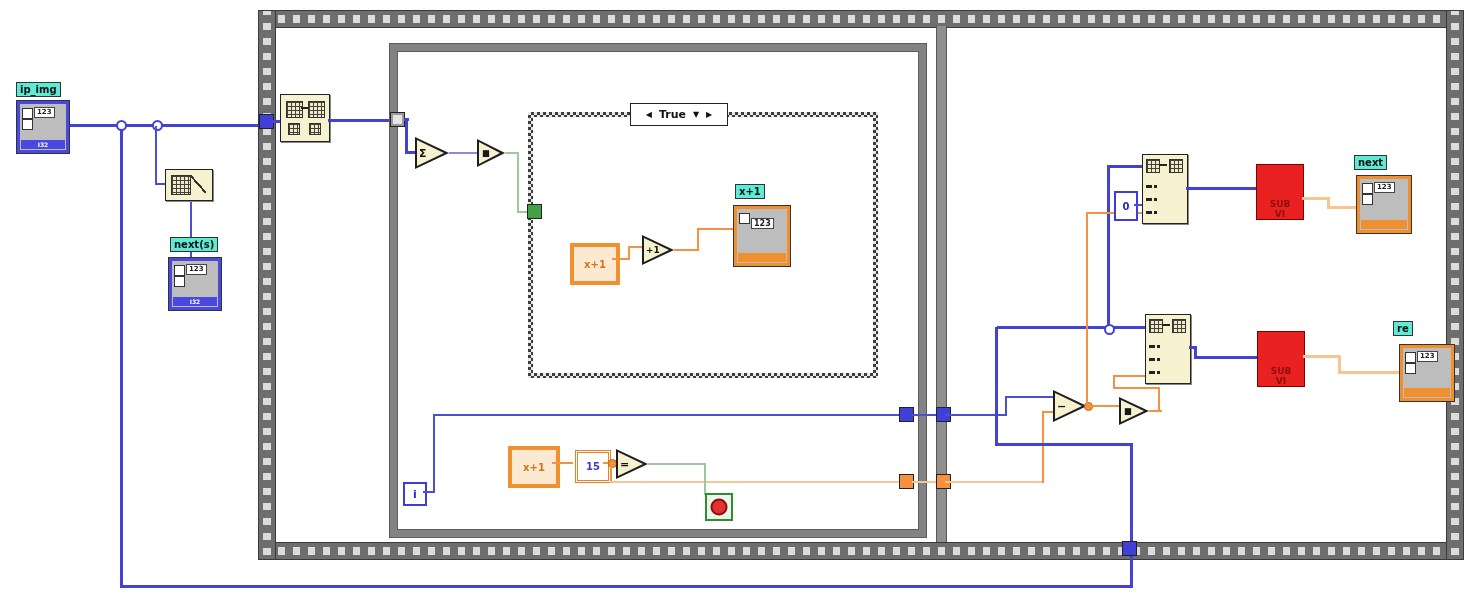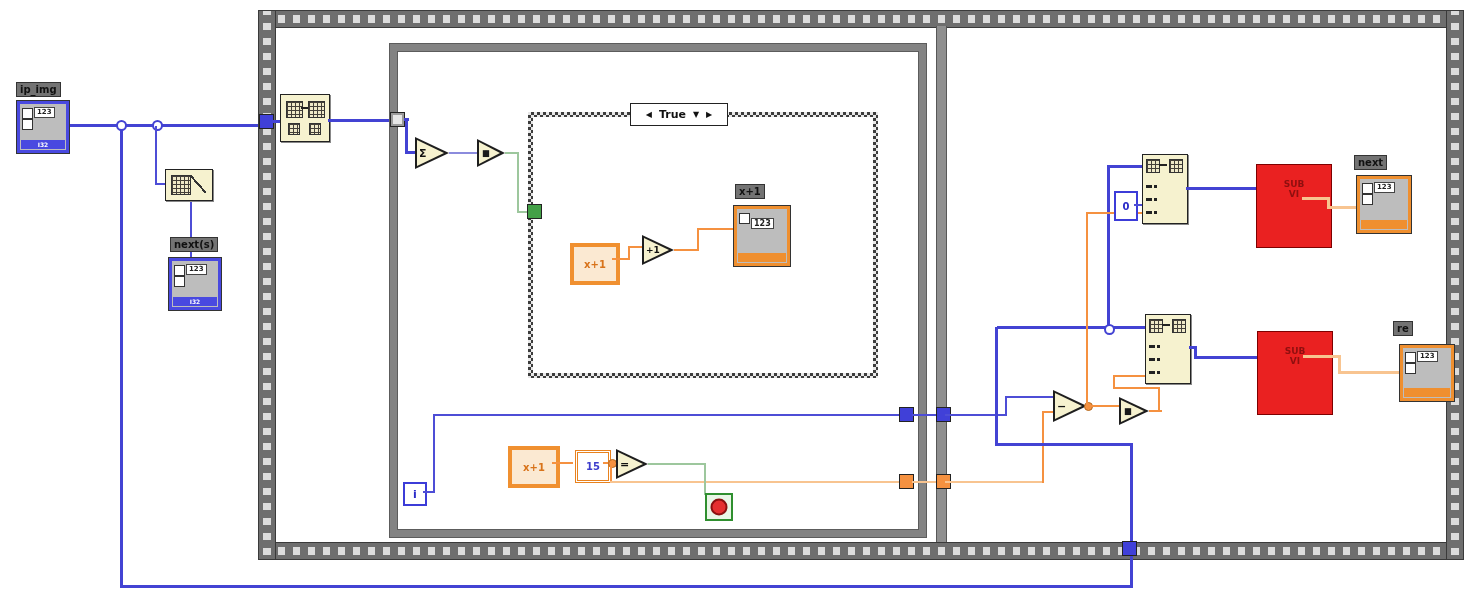--- a/index.html
+++ b/index.html
@@ -13,21 +13,21 @@
   .wg{background:#9dc79d;}
   
   .film-h{position:absolute;background-image:repeating-linear-gradient(90deg,#6e6e6e 0 4px,#dcdcdc 4px 11px,#6e6e6e 11px 15px);box-shadow:inset 0 4px 0 #6e6e6e,inset 0 -4px 0 #6e6e6e;border:1px solid #3a3a3a;}
   .film-v{position:absolute;background-image:repeating-linear-gradient(0deg,#6e6e6e 0 4px,#dcdcdc 4px 11px,#6e6e6e 11px 15px);box-shadow:inset 4px 0 0 #6e6e6e,inset -4px 0 0 #6e6e6e;border:1px solid #3a3a3a;}
   .divider{position:absolute;background:#8f8f8f;border-left:1px solid #575757;border-right:1px solid #575757;}
   .whileloop{position:absolute;border:7px solid #838383;box-shadow:0 0 0 1px #5c5c5c,inset 0 0 0 1px #5c5c5c;background:transparent;}
   .case{position:absolute;background-image:linear-gradient(45deg,#3c3c3c 26%,transparent 26% 74%,#3c3c3c 74%),linear-gradient(45deg,#3c3c3c 26%,#e8e8e8 26% 74%,#3c3c3c 74%);background-size:6px 6px;background-position:0 0,3px 3px;}
   .case-inner{position:absolute;inset:5px;background:#fff;}
   .selector{position:absolute;display:flex;align-items:center;justify-content:center;gap:7px;background:#fff;border:1px solid #222;font-size:11px;font-weight:bold;color:#111;}
   .selarrow{font-size:8px;line-height:1;}
-  .lbl{position:absolute;background:#737373;border:1px solid #333;color:#111;font-size:10px;font-weight:bold;line-height:1.1;padding:1px 3px;white-space:nowrap;}
+  .lbl{position:absolute;background:#5eead4;border:1px solid #333;color:#111;font-size:10px;font-weight:bold;line-height:1.1;padding:1px 3px;white-space:nowrap;}
   
   .ynode{position:absolute;background:#f6f2cf;border:1px solid #222;box-shadow:1px 1px 0 #888;}
   .minigrid{position:absolute;background:linear-gradient(#44403a 1px,transparent 1px),linear-gradient(90deg,#44403a 1px,transparent 1px),#efe9c8;background-size:4px 4px;border:1px solid #333;}
   .tm{position:absolute;height:3px;width:11px;background:linear-gradient(90deg,#222 0 6px,transparent 6px 8px,#222 8px);}
   
   .tri{position:absolute;}
   .tri .t1{position:absolute;inset:0;background:#1e1e1e;clip-path:polygon(0 0,100% 50%,0 100%);}
   .tri .t2{position:absolute;left:2px;top:3px;right:5px;bottom:3px;background:#f6f2cf;clip-path:polygon(0 0,100% 50%,0 100%);}
   .tri .g{position:absolute;left:4px;top:50%;transform:translateY(-50%);font-weight:bold;font-size:11px;color:#111;line-height:1;}
   .tri .gdark{position:absolute;left:5px;top:50%;transform:translateY(-50%);font-size:9px;color:#1a1a1a;line-height:1;letter-spacing:-2px;}
@@ -38,21 +38,21 @@
   .arr .idx{position:absolute;left:5px;top:7px;width:9px;height:9px;background:#fff;border:1px solid #333;}
   .arr .idx2{position:absolute;left:5px;top:18px;width:9px;height:9px;background:#fff;border:1px solid #333;}
   .arr .val{position:absolute;left:17px;top:6px;background:#fff;border:1px solid #444;font-size:7px;font-weight:bold;color:#222;line-height:9px;padding:0 2px;}
   .arr .strip{position:absolute;left:4px;right:4px;bottom:4px;height:9px;text-align:center;font-size:6px;line-height:9px;color:#fff;font-weight:bold;}
   .arr.blue .strip{background:#4949e0;}
   .arr.orange .strip{background:#ef8f2f;}
   
   .const{position:absolute;background:#fff;border:3px double #e8821e;color:#3d3dcc;font-weight:bold;font-size:10px;display:flex;align-items:center;justify-content:center;}
   .bconst{position:absolute;background:#fff;border:2px solid #3c3cd8;color:#2a2ac8;font-weight:bold;font-size:11px;display:flex;align-items:center;justify-content:center;}
   .local{position:absolute;background:#fbe9d2;border:4px solid #f09030;color:#d8731a;font-weight:bold;font-size:10px;display:flex;align-items:center;justify-content:center;}
-  .subvi{position:absolute;background:#ea2121;border:1px solid #7e0000;color:#8f0f0f;font-weight:bold;font-size:9px;display:flex;align-items:flex-start;justify-content:center;text-align:center;padding:14px;}
+  .subvi{position:absolute;background:#ea2121;border:1px solid #7e0000;color:#8f0f0f;font-weight:bold;font-size:9px;display:flex;align-items:flex-end;justify-content:center;text-align:center;padding:0;}
   .subvi span{width:30px;}
   .stop{position:absolute;width:24px;height:24px;background:#eaf6e7;border:2px solid #2f8f2f;}
   .stop .ring{position:absolute;left:50%;top:50%;width:13px;height:13px;transform:translate(-50%,-50%);background:#e53030;border:2px solid #8a1010;border-radius:50%;}
   .term{position:absolute;width:13px;height:13px;border:1px solid #222;}
   .t-blue{background:#4040d8;}
   .t-orange{background:#f59140;}
   .t-green{background:#43a047;}
   .t-hollow{background:#e6e6e6;box-shadow:inset 0 0 0 2px #9a9a9a;}
   .dot{position:absolute;border-radius:50%;}
   .dot.hollow{width:7px;height:7px;background:#fff;border:2px solid #4343d3;}

